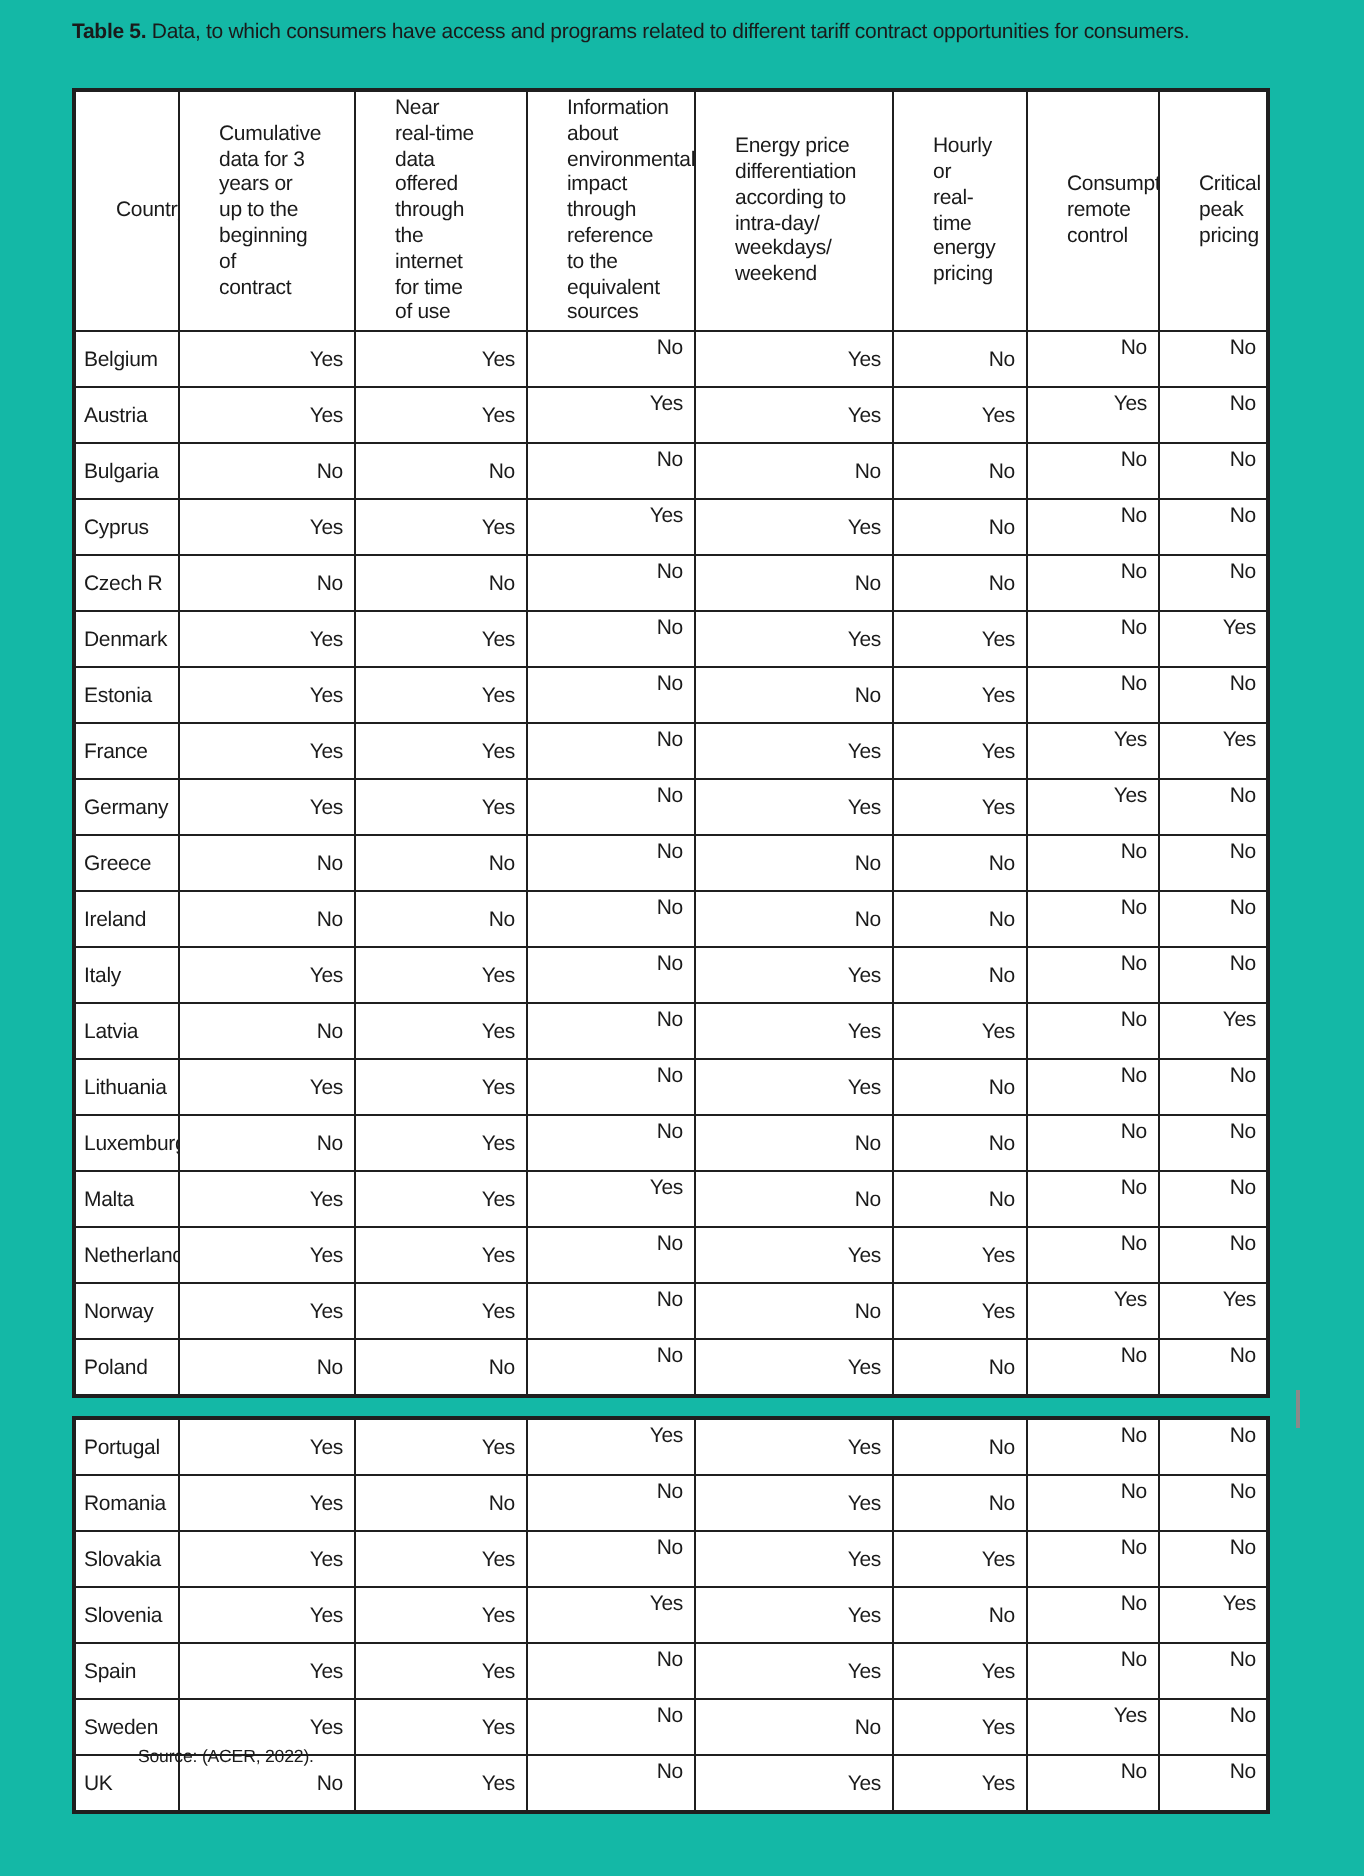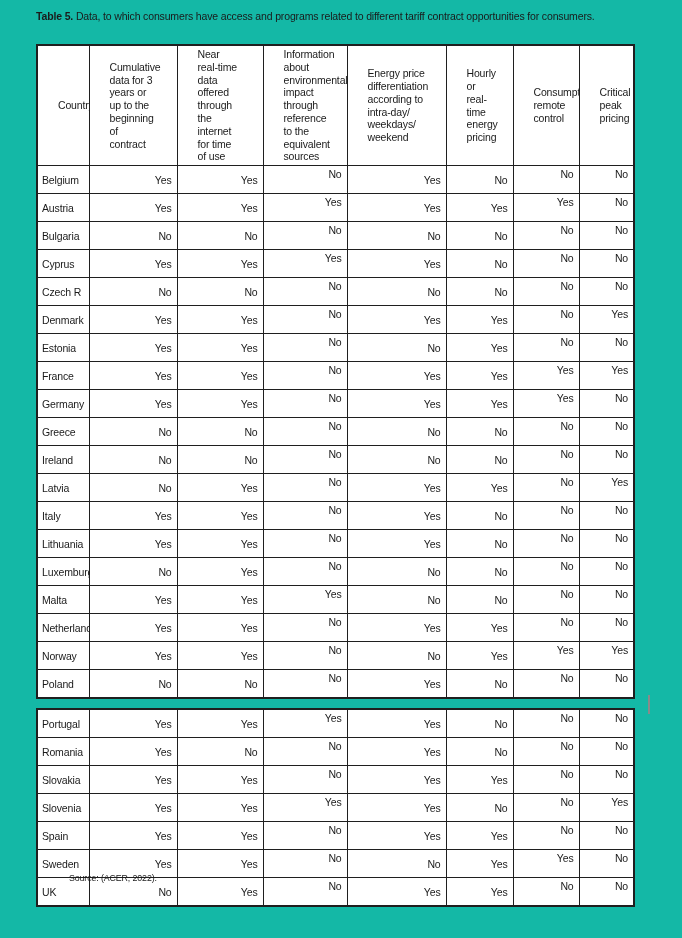--- a/index.html
+++ b/index.html
@@ -193,38 +193,38 @@
           <td class="country">Ireland</td>
           <td class="val">No</td>
           <td class="val">No</td>
           <td class="val raised">No</td>
           <td class="val">No</td>
           <td class="val">No</td>
           <td class="val raised">No</td>
           <td class="val raised">No</td>
         </tr>
         <tr>
+          <td class="country">Italy</td>
+          <td class="val">Yes</td>
+          <td class="val">Yes</td>
+          <td class="val raised">No</td>
+          <td class="val">Yes</td>
+          <td class="val">No</td>
+          <td class="val raised">No</td>
+          <td class="val raised">No</td>
+        </tr>
+        <tr>
           <td class="country">Latvia</td>
           <td class="val">No</td>
           <td class="val">Yes</td>
           <td class="val raised">No</td>
           <td class="val">Yes</td>
           <td class="val">Yes</td>
           <td class="val raised">No</td>
           <td class="val raised">Yes</td>
-        </tr>
-        <tr>
-          <td class="country">Italy</td>
-          <td class="val">Yes</td>
-          <td class="val">Yes</td>
-          <td class="val raised">No</td>
-          <td class="val">Yes</td>
-          <td class="val">No</td>
-          <td class="val raised">No</td>
-          <td class="val raised">No</td>
         </tr>
         <tr>
           <td class="country">Lithuania</td>
           <td class="val">Yes</td>
           <td class="val">Yes</td>
           <td class="val raised">No</td>
           <td class="val">Yes</td>
           <td class="val">No</td>
           <td class="val raised">No</td>
           <td class="val raised">No</td>

